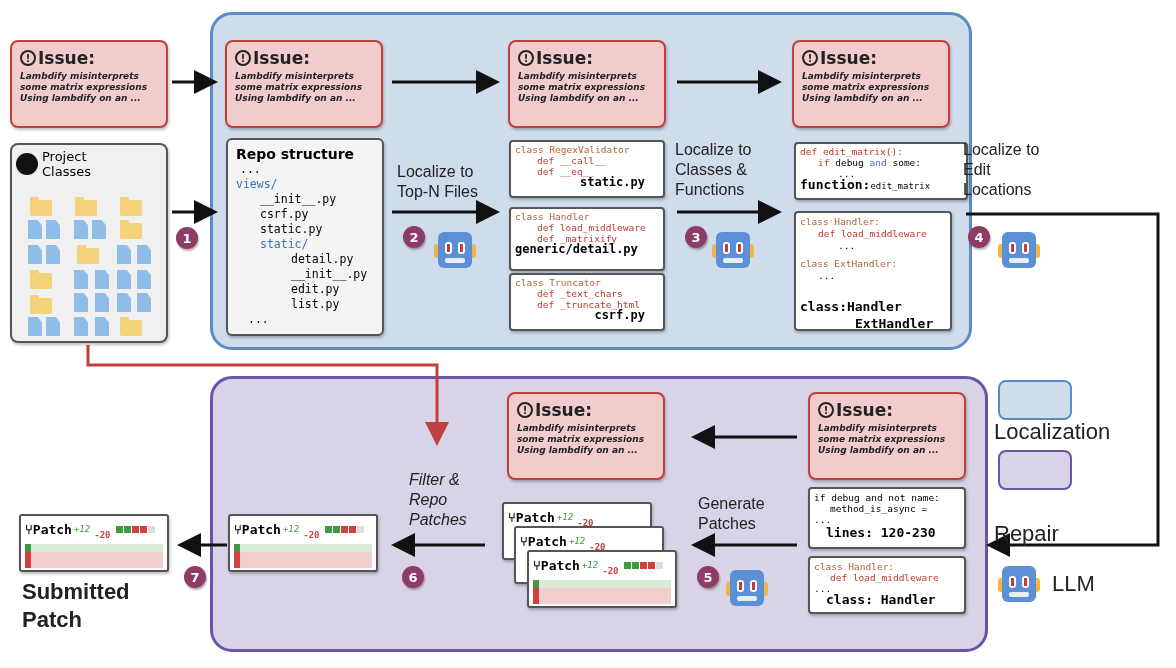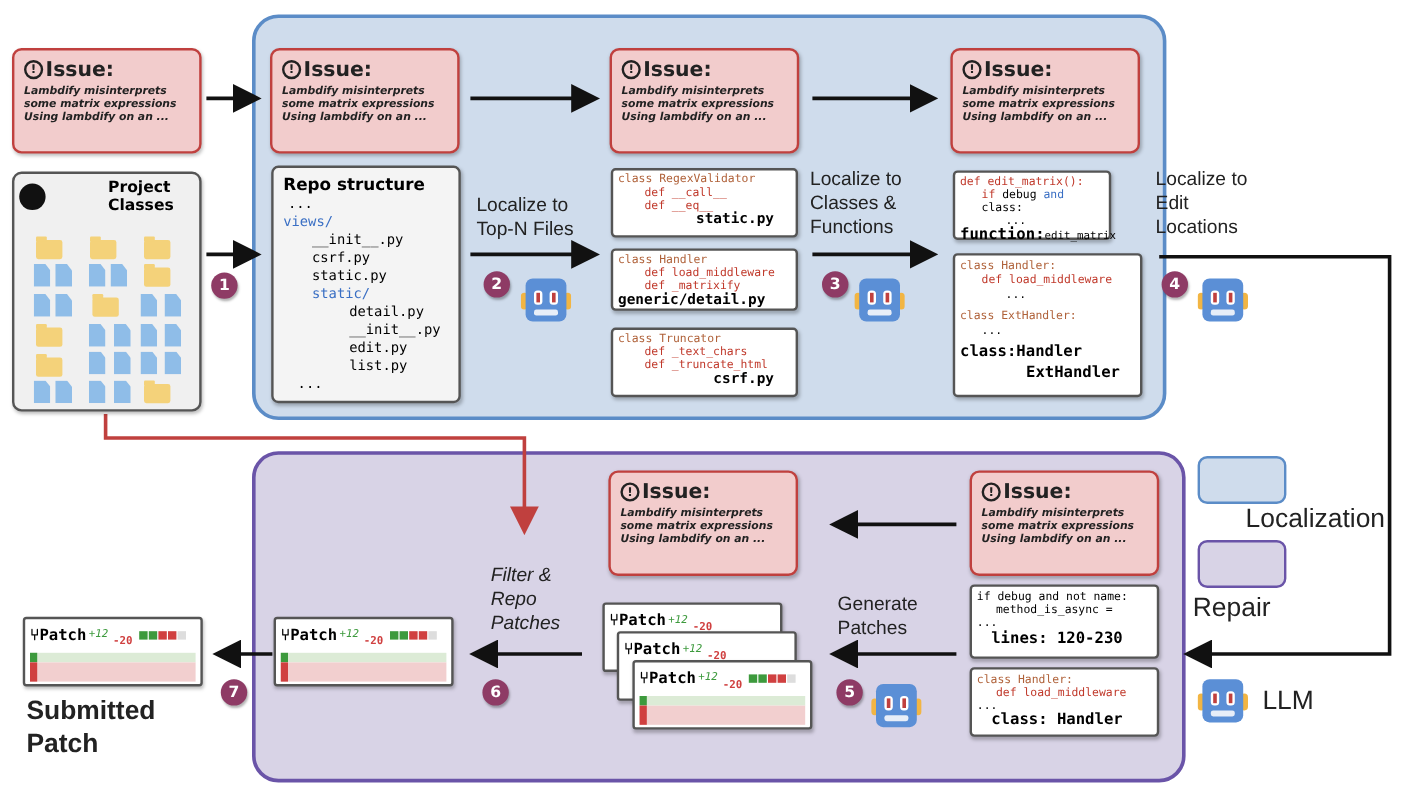--- a/index.html
+++ b/index.html
@@ -123,21 +123,21 @@
   <div class="issue-body">
       <div>Lambdify misinterprets</div>
       <div>some matrix expressions</div>
       <div>Using lambdify on an ...</div>
     </div>
 </div>
 
 <div class="abs" style="left:10px;top:143px;width:158px;height:200px;background:#f0f0f0;border:2px solid #555;border-radius:8px;box-shadow:1px 2px 3px rgba(0,0,0,0.25);">
   <div style="display:flex;align-items:center;padding:4px 4px;">
     <span style="width:22px;height:22px;border-radius:50%;background:#111;display:inline-block;margin-right:4px;"></span>
-    <div style="font-weight:bold;font-size:13px;line-height:15px;margin-left:48px;">
+    <div style="font-weight:normal;font-size:13px;line-height:15px;">
         <div>Project</div>
         <div>Classes</div>
       </div>
   </div>
   <div class="folder" style="left:18px;top:55px;"></div>
   <div class="folder" style="left:63px;top:55px;"></div>
   <div class="folder" style="left:108px;top:55px;"></div>
   <div class="file" style="left:16px;top:75px;"></div>
   <div class="file" style="left:34px;top:75px;"></div>
   <div class="file" style="left:62px;top:75px;"></div>
@@ -181,46 +181,46 @@
     <div style="padding-left:12px">...</div>
   </div>
 </div>
 
 <div class="abs code" style="left:509px;top:140px;width:156px;height:58px;padding:2px 4px;font-size:9.5px;line-height:11px;">
   <div class="cls">class RegexValidator</div>
   <div class="kw" style="padding-left:22px">def __call__</div>
   <div class="kw" style="padding-left:22px">def __eq__</div>
   <div style="text-align:right;font-size:12px;font-weight:bold;padding-right:14px;">static.py</div>
 </div>
-<div class="abs code" style="left:509px;top:207px;width:156px;height:52px;padding:2px 4px;font-size:9.5px;line-height:11px;">
+<div class="abs code" style="left:509px;top:207px;width:156px;height:64px;padding:2px 4px;font-size:9.5px;line-height:11px;">
   <div class="cls">class Handler</div>
   <div class="kw" style="padding-left:22px">def load_middleware</div>
   <div class="kw" style="padding-left:22px">def _matrixify</div>
   <div style="font-size:12px;font-weight:bold;">generic/detail.py</div>
 </div>
 <div class="abs code" style="left:509px;top:273px;width:156px;height:58px;padding:2px 4px;font-size:9.5px;line-height:11px;">
   <div class="cls">class Truncator</div>
   <div class="kw" style="padding-left:22px">def _text_chars</div>
   <div class="kw" style="padding-left:22px">def _truncate_html</div>
   <div style="text-align:right;font-size:12px;font-weight:bold;padding-right:14px;">csrf.py</div>
 </div>
 
-<div class="abs code" style="left:794px;top:142px;width:132px;height:58px;padding:2px 4px;font-size:9.5px;line-height:11px;">
+<div class="abs code" style="left:794px;top:142px;width:174px;height:58px;padding:2px 4px;font-size:9.5px;line-height:11px;">
   <div class="kw">def edit_matrix():</div>
-  <div style="padding-left:18px"><span class="kw">if</span> <span>debug</span> <span class="blue">and</span> <span>class:</span></div>
+  <div style="padding-left:18px"><span class="kw">if</span> <span>debug</span> <span class="blue">and</span> <span>some:</span></div>
   <div style="padding-left:38px">...</div>
   <div><span style="font-size:13px;font-weight:bold">function:</span><span style="font-size:9px">edit_matrix</span></div>
 </div>
 <div class="abs code" style="left:794px;top:211px;width:158px;height:120px;padding:3px 4px;font-size:9.5px;line-height:12px;">
   <div class="cls">class Handler:</div>
   <div class="kw" style="padding-left:18px">def load_middleware</div>
   <div style="padding-left:38px">...</div>
   <div class="cls" style="margin-top:6px">class ExtHandler:</div>
   <div style="padding-left:18px">...</div>
-  <div style="font-size:13px;font-weight:bold;line-height:17px;margin-top:3px;">class:Handler</div>
+  <div style="font-size:13px;font-weight:bold;line-height:17px;margin-top:16px;">class:Handler</div>
   <div style="font-size:13px;font-weight:bold;line-height:17px;padding-left:55px;">ExtHandler</div>
 </div>
 
 <div class="abs code" style="left:808px;top:487px;width:158px;height:62px;padding:3px 4px;font-size:9.5px;line-height:11px;">
   <div>if debug and not name:</div>
   <div style="padding-left:16px">method_is_async =</div>
   <div>...</div>
   <div style="font-size:13px;font-weight:bold;padding-left:12px;margin-top:2px;">lines: 120-230</div>
 </div>
 <div class="abs code" style="left:808px;top:556px;width:158px;height:58px;padding:3px 4px;font-size:9.5px;line-height:11px;">
@@ -363,23 +363,23 @@
       <rect x="36" y="16" width="6" height="14" rx="3" fill="#f2b543"></rect>
       <rect x="4" y="4" width="34" height="36" rx="6" fill="#5b8fd6"></rect>
       <rect x="11" y="14" width="7" height="12" rx="3" fill="#fff"></rect>
       <rect x="24" y="14" width="7" height="12" rx="3" fill="#fff"></rect>
       <rect x="13" y="16" width="3" height="8" fill="#c0403e"></rect>
       <rect x="26" y="16" width="3" height="8" fill="#c0403e"></rect>
       <rect x="11" y="30" width="20" height="5" rx="2" fill="#e8eef8"></rect>
     </svg></div>
 
 <div class="abs" style="left:998px;top:380px;width:74px;height:40px;background:#cfdcec;border:2px solid #5b8cc7;border-radius:8px;"></div>
-<div class="abs label" style="left:994px;top:422px;font-size:22px;margin-left:44px;">Localization</div>
+<div class="abs label" style="left:994px;top:422px;font-size:22px;">Localization</div>
 <div class="abs" style="left:998px;top:450px;width:74px;height:40px;background:#d8d3e6;border:2px solid #6a54a8;border-radius:8px;"></div>
-<div class="abs label" style="left:994px;top:496px;font-size:22px;">Repair</div>
+<div class="abs label" style="left:994px;top:524px;font-size:22px;">Repair</div>
 <div class="abs" style="left:998px;top:562px;"><svg width="42" height="46">
       <rect x="0" y="16" width="6" height="14" rx="3" fill="#f2b543"></rect>
       <rect x="36" y="16" width="6" height="14" rx="3" fill="#f2b543"></rect>
       <rect x="4" y="4" width="34" height="36" rx="6" fill="#5b8fd6"></rect>
       <rect x="11" y="14" width="7" height="12" rx="3" fill="#fff"></rect>
       <rect x="24" y="14" width="7" height="12" rx="3" fill="#fff"></rect>
       <rect x="13" y="16" width="3" height="8" fill="#c0403e"></rect>
       <rect x="26" y="16" width="3" height="8" fill="#c0403e"></rect>
       <rect x="11" y="30" width="20" height="5" rx="2" fill="#e8eef8"></rect>
     </svg></div>

